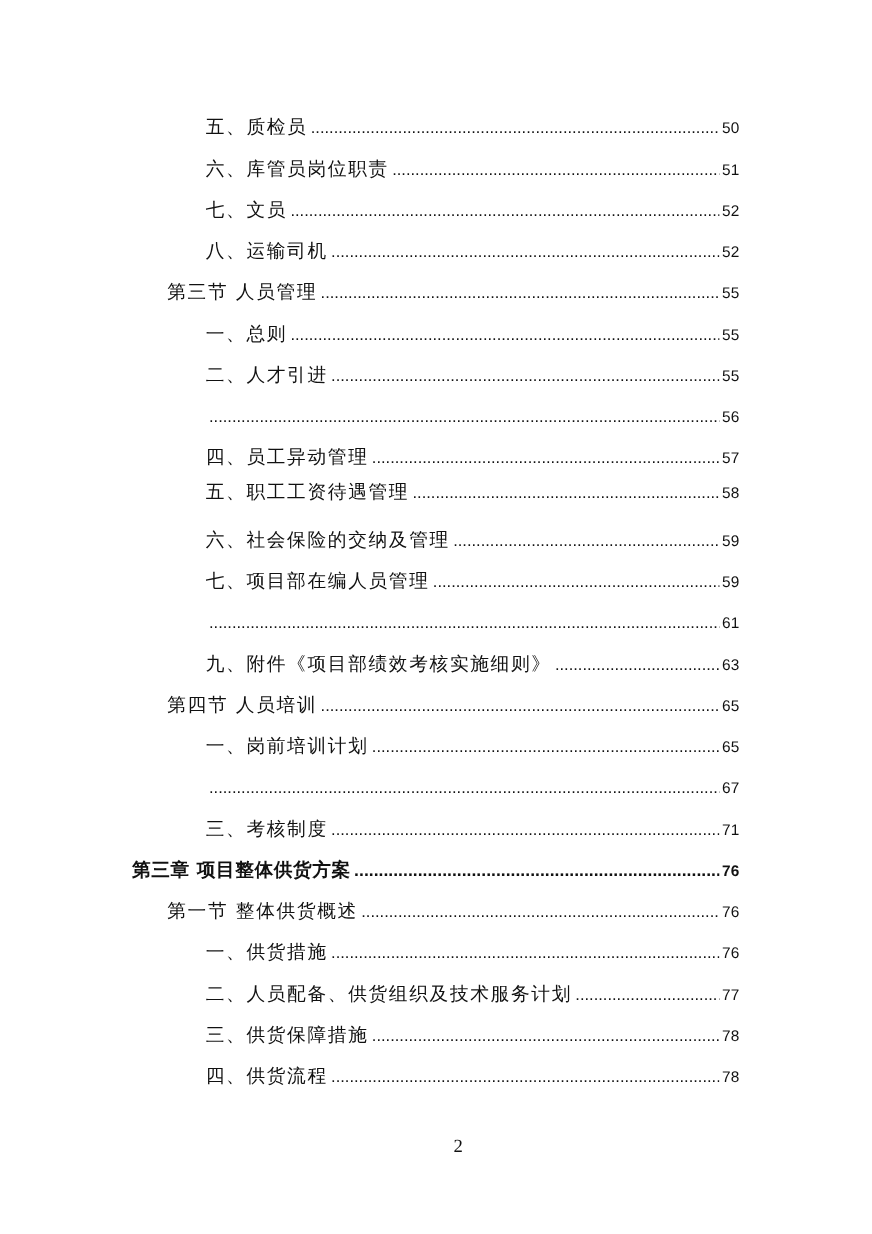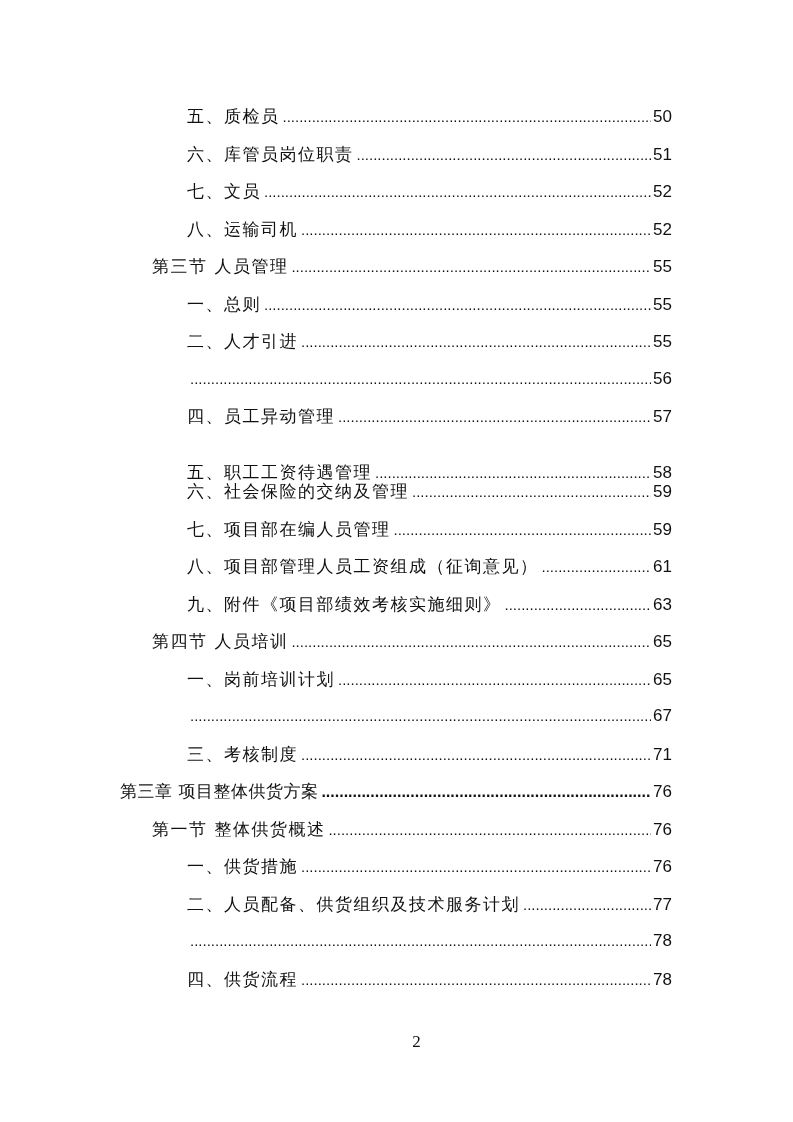--- a/index.html
+++ b/index.html
@@ -27,21 +27,21 @@
       align-items: baseline;
       height: 30px;
       line-height: 30px;
       right: 121px;
       font-size: 17px;
       letter-spacing: 1.5px;
       white-space: nowrap;
     }
     .toc-row.level-3 { left: 187px; }
     .toc-row.level-2 { left: 152px; }
-    .toc-row.level-1 { left: 120px; font-weight: normal; letter-spacing: 0.5px; }
+    .toc-row.level-1 { left: 120px; font-weight: bold; letter-spacing: 0.5px; }
     .toc-title {
       flex: 0 0 auto;
     }
     .toc-leader {
       flex: 1 1 auto;
       overflow: hidden;
       margin: 0 2px 0 3px;
       letter-spacing: 0;
       font-family: "Liberation Sans", sans-serif;
       font-size: 15px;
@@ -50,21 +50,21 @@
     .toc-leader::before {
       content: "........................................................................................................................................................................................................";
     }
     .toc-row.level-1 .toc-leader {
       font-weight: bold;
       font-size: 16px;
     }
     .toc-page {
       flex: 0 0 auto;
       font-family: "Liberation Sans", sans-serif;
-      font-size: 17px;
+      font-size: 14px;
       letter-spacing: 0;
     }
     .page-number {
       position: absolute;
       top: 1032px;
       left: 0;
       width: 833px;
       text-align: center;
       font-family: "Liberation Serif", "DejaVu Serif", serif;
       font-size: 17px;
@@ -112,37 +112,36 @@
   </div>
   <div class="toc-row level-3" style="top:262.5px">
     <span class="toc-leader"></span>
     <span class="toc-page">56</span>
   </div>
   <div class="toc-row level-3" style="top:300px">
     <span class="toc-title">四、员工异动管理</span>
     <span class="toc-leader"></span>
     <span class="toc-page">57</span>
   </div>
-  <div class="toc-row level-3" style="top:356px">
+  <div class="toc-row level-3" style="top:332px">
     <span class="toc-title">五、职工工资待遇管理</span>
     <span class="toc-leader"></span>
     <span class="toc-page">58</span>
   </div>
   <div class="toc-row level-3" style="top:375px">
     <span class="toc-title">六、社会保险的交纳及管理</span>
     <span class="toc-leader"></span>
     <span class="toc-page">59</span>
   </div>
   <div class="toc-row level-3" style="top:412.5px">
     <span class="toc-title">七、项目部在编人员管理</span>
     <span class="toc-leader"></span>
     <span class="toc-page">59</span>
   </div>
   <div class="toc-row level-3" style="top:450px">
-    <span class="toc-title">八、项目部管理人员工资组成（征询意见）</span>
     <span class="toc-leader"></span>
     <span class="toc-page">61</span>
   </div>
   <div class="toc-row level-3" style="top:487.5px">
     <span class="toc-title">九、附件《项目部绩效考核实施细则》</span>
     <span class="toc-leader"></span>
     <span class="toc-page">63</span>
   </div>
   <div class="toc-row level-2" style="top:525px">
     <span class="toc-title">第四节  人员培训</span>
@@ -177,20 +176,21 @@
     <span class="toc-title">一、供货措施</span>
     <span class="toc-leader"></span>
     <span class="toc-page">76</span>
   </div>
   <div class="toc-row level-3" style="top:787.5px">
     <span class="toc-title">二、人员配备、供货组织及技术服务计划</span>
     <span class="toc-leader"></span>
     <span class="toc-page">77</span>
   </div>
   <div class="toc-row level-3" style="top:825px">
+    <span class="toc-title">三、供货保障措施</span>
     <span class="toc-leader"></span>
     <span class="toc-page">78</span>
   </div>
   <div class="toc-row level-3" style="top:862.5px">
     <span class="toc-title">四、供货流程</span>
     <span class="toc-leader"></span>
     <span class="toc-page">78</span>
   </div>
 </div>
 

